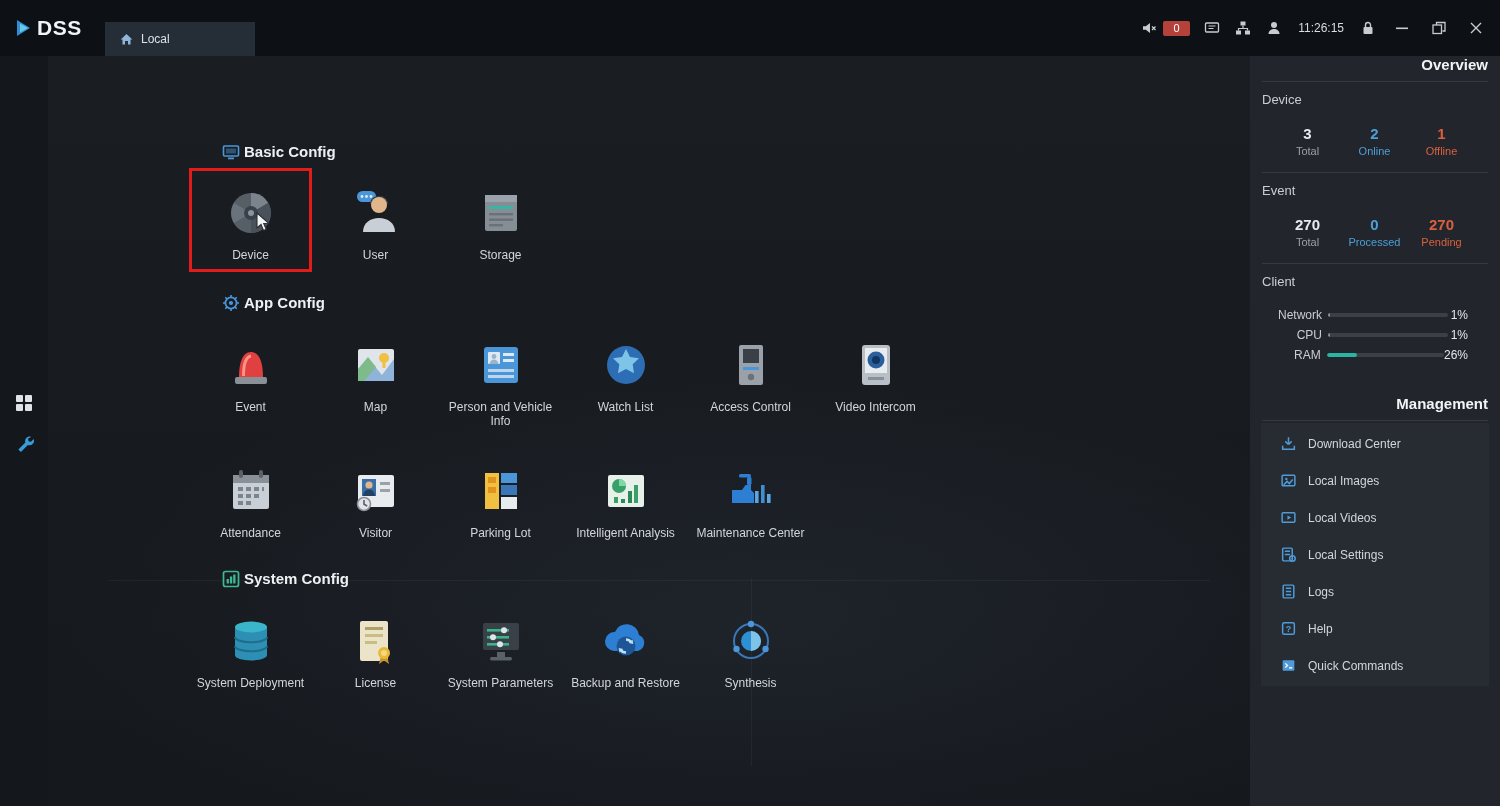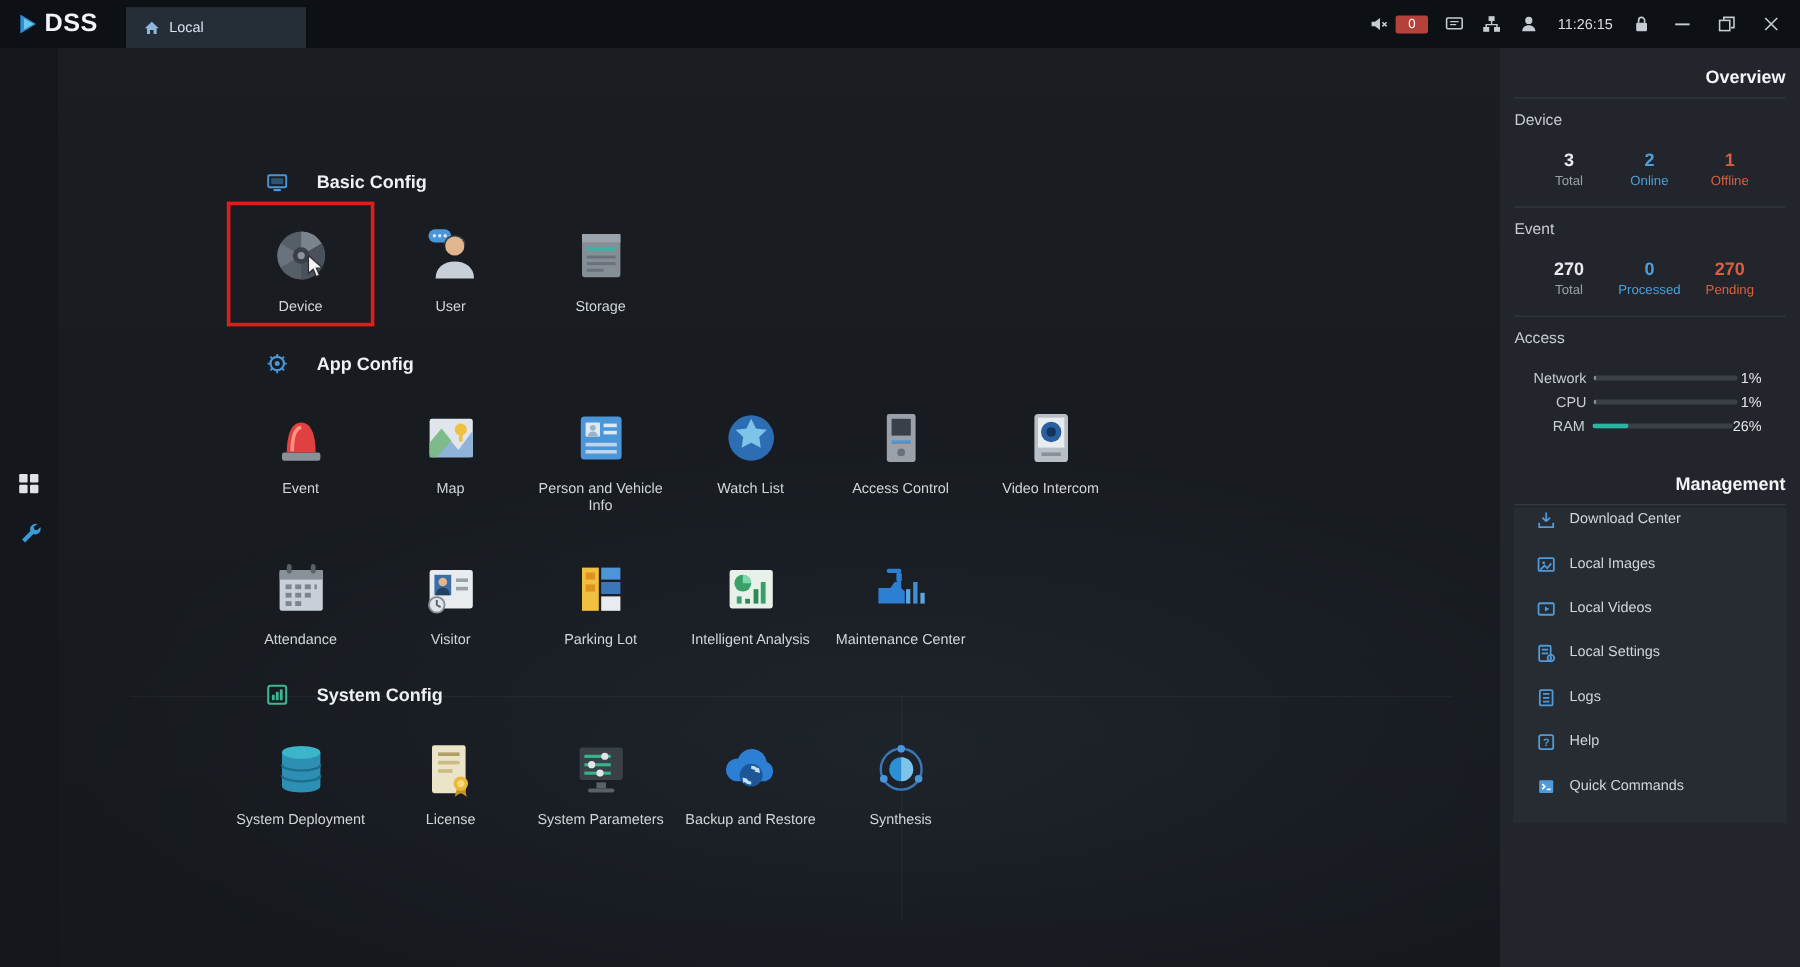--- a/index.html
+++ b/index.html
@@ -1,21 +1,21 @@
 <!DOCTYPE html>
 <html><head>
 <meta charset="utf-8">
 <style>
   * { margin:0; padding:0; box-sizing:border-box; }
   html,body { width:1500px; height:806px; overflow:hidden; background:#101318;
     font-family:"Liberation Sans", sans-serif; -webkit-font-smoothing:antialiased; }
   .app { position:relative; width:1500px; height:806px; }
 
   
-  .titlebar { position:absolute; left:0; top:0; right:0; height:40px; background:#0d1014;
+  .titlebar { position:absolute; left:0; top:0; right:0; height:56px; background:#0d1014;
     display:flex; align-items:center; z-index:30; }
   .logo { display:flex; align-items:center; gap:4px; padding:0 20px 0 16px; min-width:105px; }
   .logo-text { color:#f2f4f6; font-size:21px; font-weight:bold; letter-spacing:.5px; }
   .home-tab { height:34px; align-self:flex-end; width:150px; background:#252d37;
     display:flex; align-items:center; gap:7px; padding:0 14px; cursor:pointer; }
   .home-tab span { color:#d8e2ec; font-size:12px; }
   .tb-right { margin-left:auto; display:flex; align-items:center; gap:13px; padding-right:12px; }
   .tb-ic { width:18px; height:18px; display:flex; align-items:center; justify-content:center; cursor:pointer; }
   .badge { background:#b5423a; color:#fff; font-size:11px; border-radius:2px; min-width:27px;
     height:15px; display:flex; align-items:center; justify-content:center; margin-left:-8px; cursor:pointer; }
@@ -27,21 +27,21 @@
   .rail-btn { position:absolute; left:13px; width:22px; height:22px; display:flex; align-items:center;
     justify-content:center; cursor:pointer; }
 
   
   .content { position:absolute; left:48px; top:40px; right:250px; bottom:0;
     background: radial-gradient(1100px 420px at 58% 76%, rgba(72,90,106,.16), rgba(0,0,0,0) 62%),
                 linear-gradient(#1a1e23, #15181d); }
   .hline { position:absolute; left:60px; right:40px; top:540px; height:1px; background:rgba(150,170,190,.07); }
   .vline { position:absolute; left:703px; top:538px; bottom:40px; width:1px; background:rgba(150,170,190,.07); }
 
-  .section-head { position:absolute; left:152px; display:flex; align-items:center; gap:24px;padding-left:22px; }
+  .section-head { position:absolute; left:152px; display:flex; align-items:flex-start; gap:4px;padding-left:22px; }
   .section-head .txt { color:#eef1f4; font-size:15px; font-weight:bold; }
   .sec-ic { width:18px; height:18px; display:flex; }
 
   .tile-row { position:absolute; left:140px; display:flex; }
   .tile { width:125px; display:flex; flex-direction:column; align-items:center; gap:9px;
     position:relative; cursor:pointer; }
   .tile-icon { width:52px; height:52px; display:flex; align-items:center; justify-content:center; }
   .tile-label { max-width:118px; text-align:center; color:#d2d6da; font-size:12px; line-height:14px; }
   .sel-box { position:absolute; top:-19px; left:1px; right:1px; height:104px; border:3px solid #e21b1b;
     pointer-events:none; z-index:3; }
@@ -58,21 +58,21 @@
   .stat-value { font-size:15px; font-weight:bold; line-height:18px; }
   .stat-label { font-size:11px; line-height:14px; margin-top:1px; }
   .stats-row + .divider { margin-top:14px; }
   .meters { margin-top:16px; margin-bottom:4px; }
   .meter-row { height:20px; display:flex; align-items:center; }
   .meter-label { width:60px; margin-left:12px; text-align:right; color:#c9cdd2; font-size:12px; }
   .meter-bar { width:120px; height:4px; margin-left:6px; background:#3a4046; border-radius:2px; overflow:hidden; }
   .meter-fill { display:block; height:100%; border-radius:2px; min-width:2px; }
   .meter-value { flex:1; text-align:right; margin-right:32px; color:#e4e7ea; font-size:12px; }
   .mgmt-list { margin:2px 11px 0; background:#272c33; padding:2px 0; }
-  .mgmt-item { height:37px; display:flex; align-items:flex-start; gap:11px; padding-left:19px; cursor:pointer; }
+  .mgmt-item { height:37px; display:flex; align-items:center; gap:11px; padding-left:19px; cursor:pointer; }
   .mgmt-ic { width:17px; height:17px; display:flex; }
   .mgmt-label { color:#d2d6da; font-size:12px; }
 </style>
 </head>
 <body>
 
 <div class="app">
 
   <header class="titlebar">
     <div class="logo">
@@ -493,21 +493,21 @@
         <div class="stat-value" style="color: rgb(76, 159, 216);">0</div>
         <div class="stat-label" style="color: rgb(76, 159, 216);">Processed</div>
       </div>
       <div class="stat">
         <div class="stat-value" style="color: rgb(217, 96, 63);">270</div>
         <div class="stat-label" style="color: rgb(217, 96, 63);">Pending</div>
       </div>
     </div>
     <div class="divider"></div>
 
-    <div class="sub-title">Access</div>
+    <div class="sub-title">Client</div>
     <div class="meters">
       <div class="meter-row">
         <span class="meter-label">Network</span>
         <span class="meter-bar">
             <span class="meter-fill" style="width: 1%; background: rgb(138, 144, 151);"></span>
           </span>
         <span class="meter-value">1%</span>
       </div>
       <div class="meter-row">
         <span class="meter-label">CPU</span>

